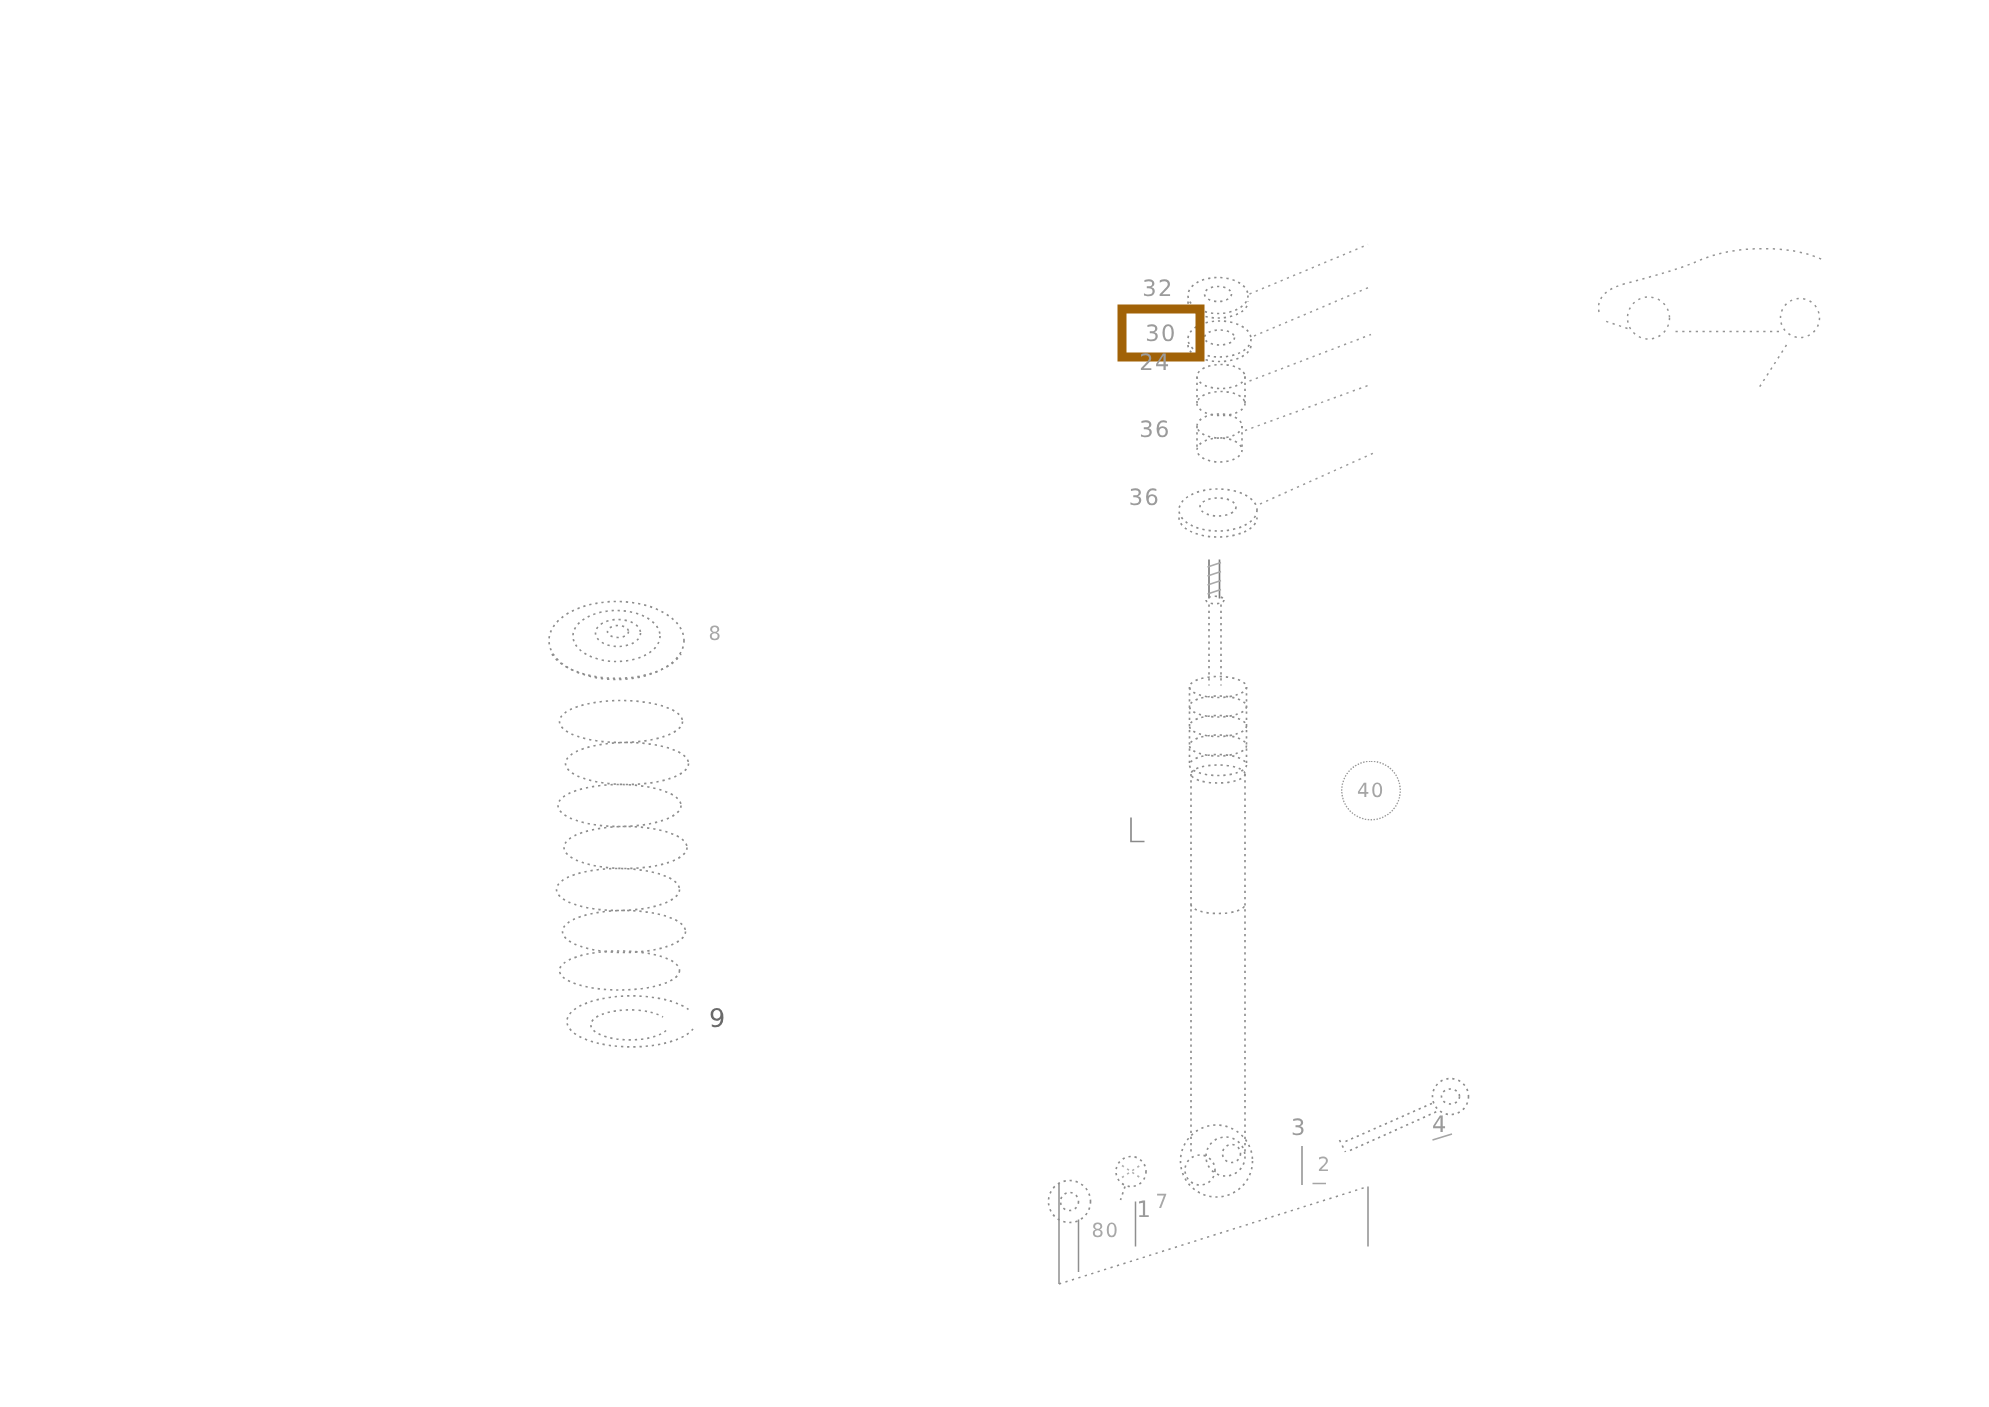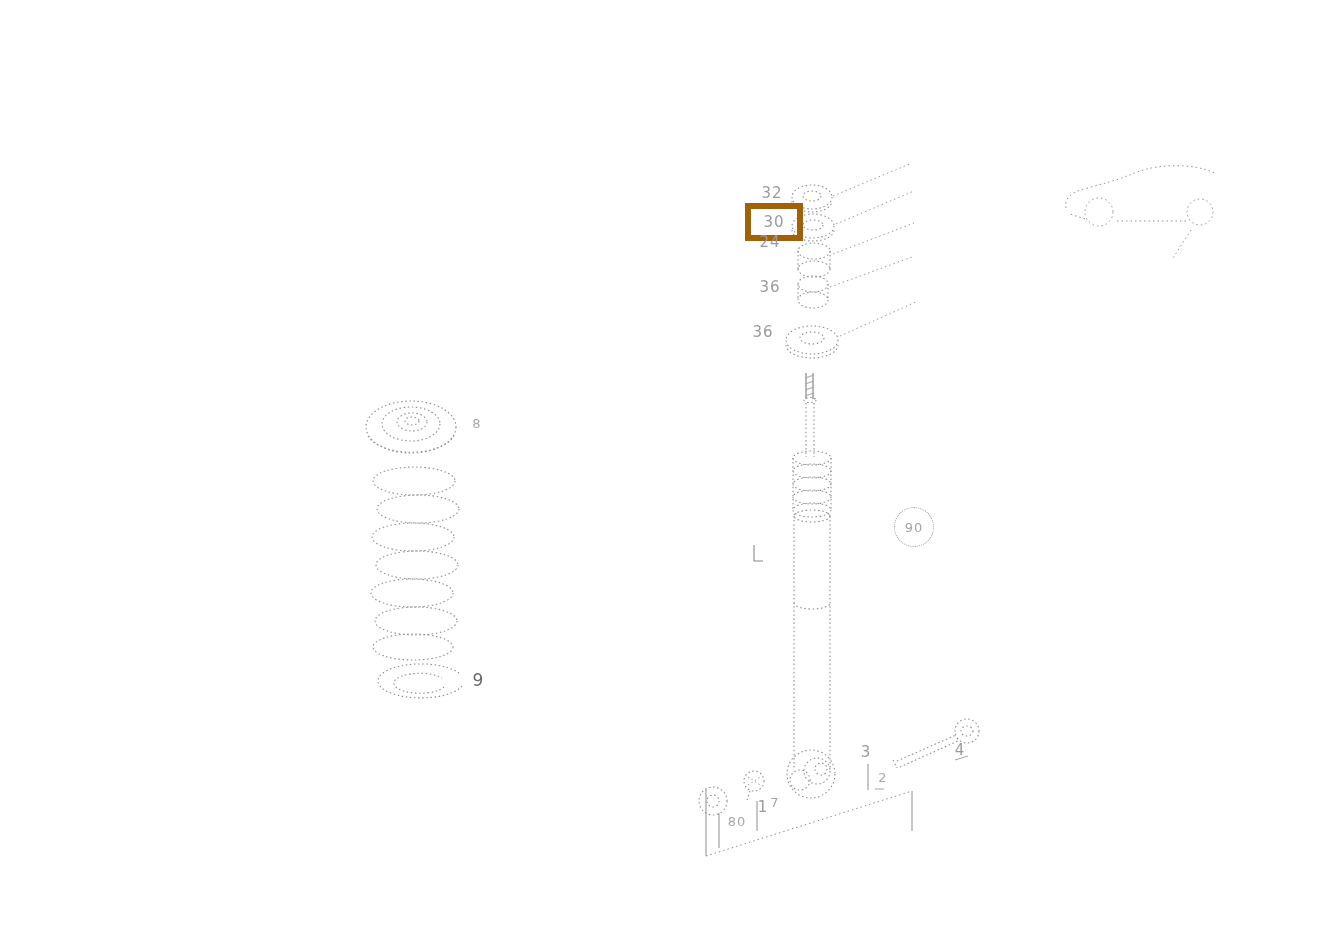--- a/index.html
+++ b/index.html
@@ -172,21 +172,21 @@
 
   <span class="callout" style="left:770px;top:287px;">36</span>
 
   <span class="callout" style="left:763px;top:332px;">36</span>
 
   <span class="callout tiny" style="left:477px;top:423px;">8</span>
 
   <span class="callout dark" style="left:478px;top:680px;">9</span>
 
   <div class="circle-ref">
-    <span class="callout">90</span>
+    <span class="callout">40</span>
   </div>
 
   <span class="callout tiny" style="left:737px;top:821px;">80</span>
 
   <span class="callout" style="left:763px;top:807px;">1</span>
 
   <span class="callout tiny" style="left:775px;top:802px;">7</span>
 
   <span class="callout" style="left:866px;top:752px;">3</span>
 

